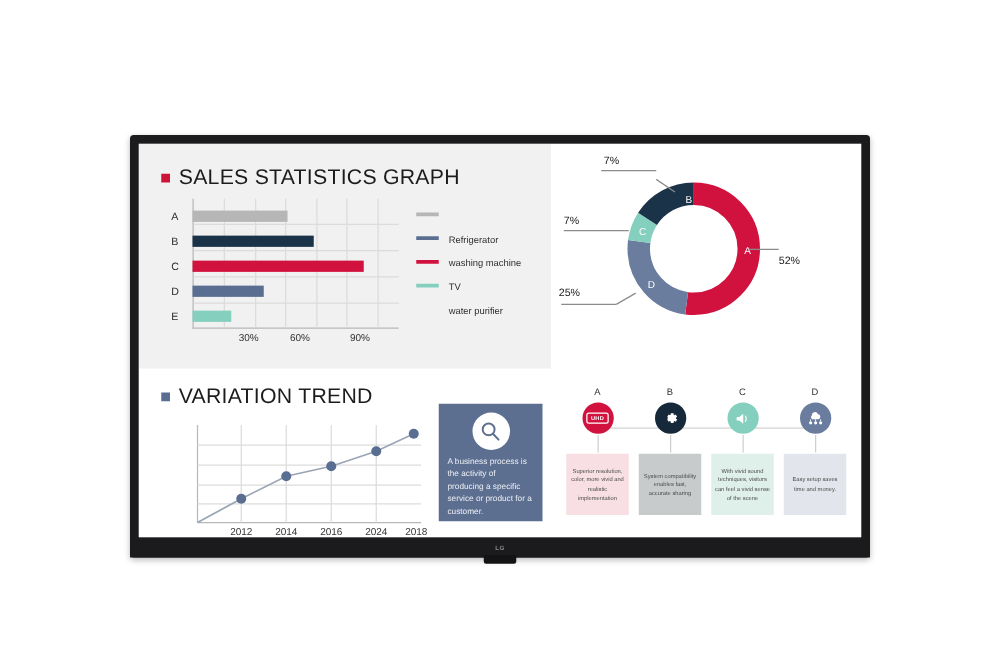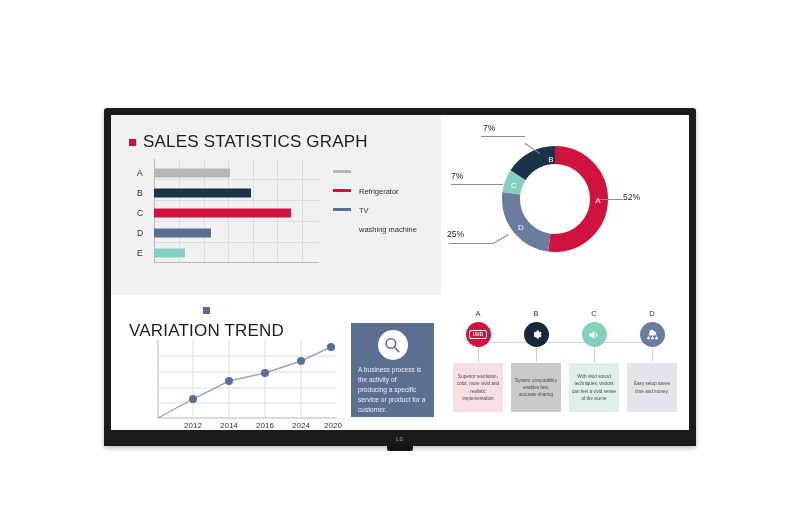--- a/index.html
+++ b/index.html
@@ -237,40 +237,49 @@
             </span>
         </div>
         <div class="bar-row">
           <span class="bar-cat">E</span>
           <span class="bar-track">
               <span class="bar-fill" style="width:31px;background:#84cfbd;"></span>
             </span>
         </div>
       </div>
 
+      <div id="bar-xaxis">
+        <span class="xtick" style="left:45px;">30%</span>
+        <span class="xtick" style="left:86px;">60%</span>
+        <span class="xtick" style="left:134px;">90%</span>
+      </div>
 
       <div id="bar-legend">
         <div class="legend-row">
           <span class="legend-swatch" style="background:#b6b6b6;"></span>
           <span class="legend-label">Refrigerator</span>
         </div>
         <div class="legend-row">
+          <span class="legend-swatch" style="background:#5a6e91;"></span>
+          <span class="legend-label">washing machine</span>
+        </div>
+        <div class="legend-row">
           <span class="legend-swatch" style="background:#d1123e;"></span>
           <span class="legend-label">TV</span>
         </div>
         <div class="legend-row">
-          <span class="legend-swatch" style="background:#5a6e91;"></span>
-          <span class="legend-label">washing machine</span>
+          <span class="legend-swatch" style="background:#84cfbd;"></span>
+          <span class="legend-label">water purifier</span>
         </div>
       </div>
     </div>
 
     <div class="panel" id="panel-variation">
 
-      <div class="section-head" style="left:18px; top:12px;flex-direction:column;">
+      <div class="section-head" style="left:18px; top:12px;">
         <span class="head-bullet blue"></span>
         <span class="head-text">VARIATION TREND</span>
       </div>
 
       <svg id="line-chart" viewBox="0 0 180 80">
         <line x1="1" y1="0" x2="1" y2="78" stroke="#b8b8b8" stroke-width="1"></line>
         <line x1="1" y1="78" x2="180" y2="78" stroke="#b8b8b8" stroke-width="1"></line>
         <line x1="36" y1="0" x2="36" y2="78" stroke="#dcdcdc" stroke-width="1"></line>
         <line x1="72" y1="0" x2="72" y2="78" stroke="#dcdcdc" stroke-width="1"></line>
         <line x1="108" y1="0" x2="108" y2="78" stroke="#dcdcdc" stroke-width="1"></line>
@@ -285,21 +294,21 @@
         <circle cx="108" cy="33" r="4" fill="#5a6e91"></circle>
         <circle cx="144" cy="21" r="4" fill="#5a6e91"></circle>
         <circle cx="174" cy="7" r="4" fill="#5a6e91"></circle>
       </svg>
 
       <div id="line-xaxis">
         <span class="xtick" style="left:36px;">2012</span>
         <span class="xtick" style="left:72px;">2014</span>
         <span class="xtick" style="left:108px;">2016</span>
         <span class="xtick" style="left:144px;">2024</span>
-        <span class="xtick" style="left:176px;">2020</span>
+        <span class="xtick" style="left:176px;">2018</span>
       </div>
 
       <div id="info-box">
         <div id="info-icon">
           <svg width="19" height="19" viewBox="0 0 24 24" fill="none" stroke="#5d6f91" stroke-width="2" stroke-linecap="round">
             <circle cx="10" cy="9.5" r="6"></circle>
             <line x1="14.6" y1="14.2" x2="20" y2="19.8"></line>
           </svg>
         </div>
         <div id="info-text">A business process is the activity of producing a specific service or product for a customer.</div>
@@ -319,21 +328,21 @@
             <circle cx="62" cy="62" r="44" fill="none" stroke="#84cfbd" stroke-width="18" stroke-dasharray="19.35 257.11" stroke-dashoffset="-212.87"></circle>
 
             <circle cx="62" cy="62" r="44" fill="none" stroke="#1b3348" stroke-width="18" stroke-dasharray="44.23 232.23" stroke-dashoffset="-232.22"></circle>
           </g>
           <text class="donut-seg-label" x="105" y="66" text-anchor="middle">A</text>
           <text class="donut-seg-label" x="58" y="25" text-anchor="middle">B</text>
           <text class="donut-seg-label" x="21" y="51" text-anchor="middle">C</text>
           <text class="donut-seg-label" x="28" y="93" text-anchor="middle">D</text>
         </svg>
 
-        <span class="callout-val" style="left:130px; top:55px;">52%</span>
+        <span class="callout-val" style="left:130px; top:66px;">52%</span>
         <div class="callout-line" style="left:106px; top:62px; width:24px;"></div>
 
         <span class="callout-val" style="left:-10px; top:-14px;">7%</span>
         <div class="callout-line" style="left:-12px; top:-1px; width:44px;"></div>
         <div class="callout-line" style="left:32px; top:6px; width:18px; transform:rotate(34deg); transform-origin:left center;"></div>
 
         <span class="callout-val" style="left:-42px; top:34px;">7%</span>
         <div class="callout-line" style="left:-42px; top:47px; width:52px;"></div>
 
         <span class="callout-val" style="left:-46px; top:92px;">25%</span>

